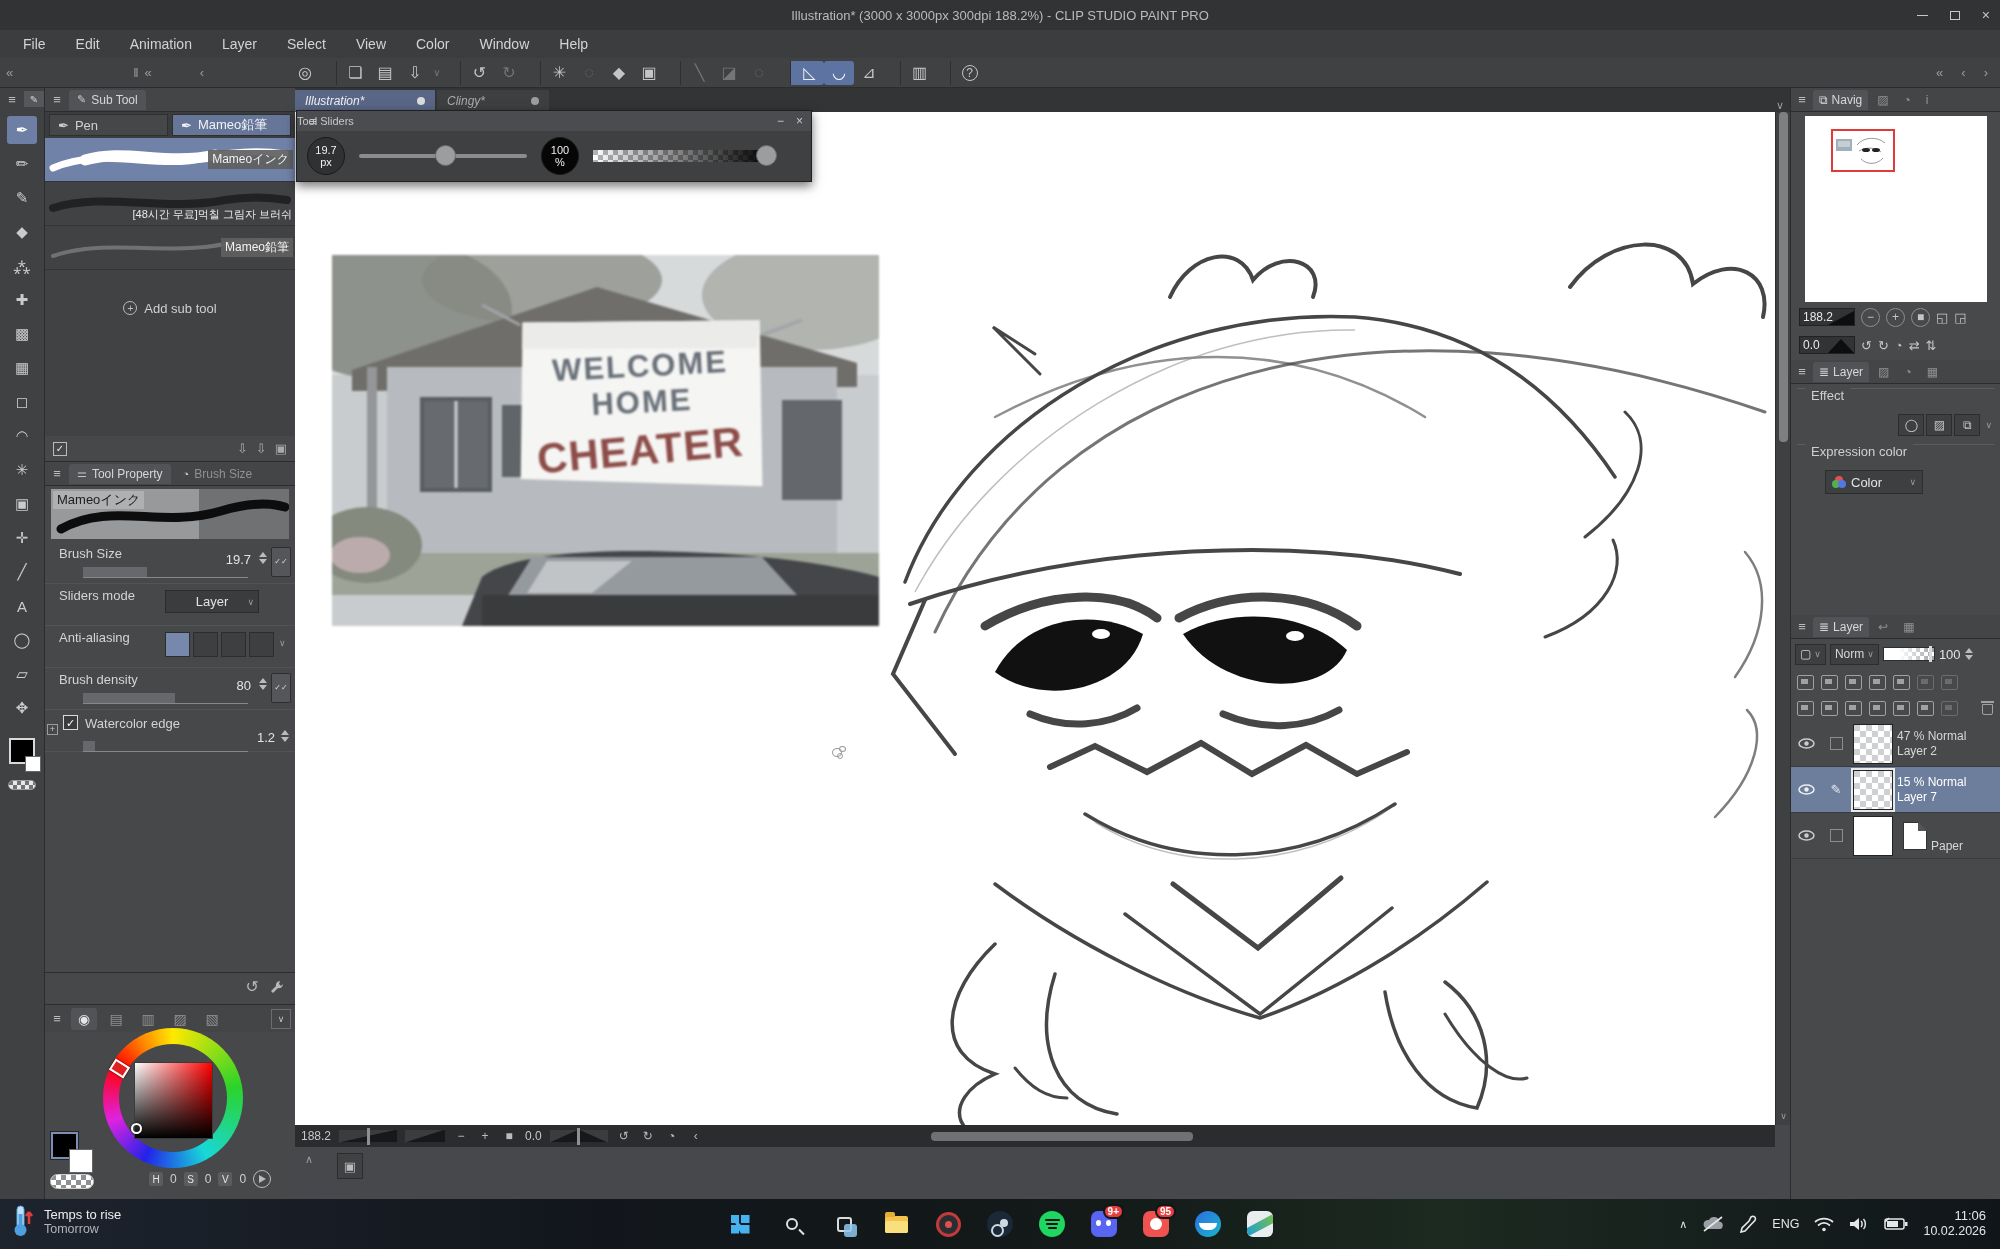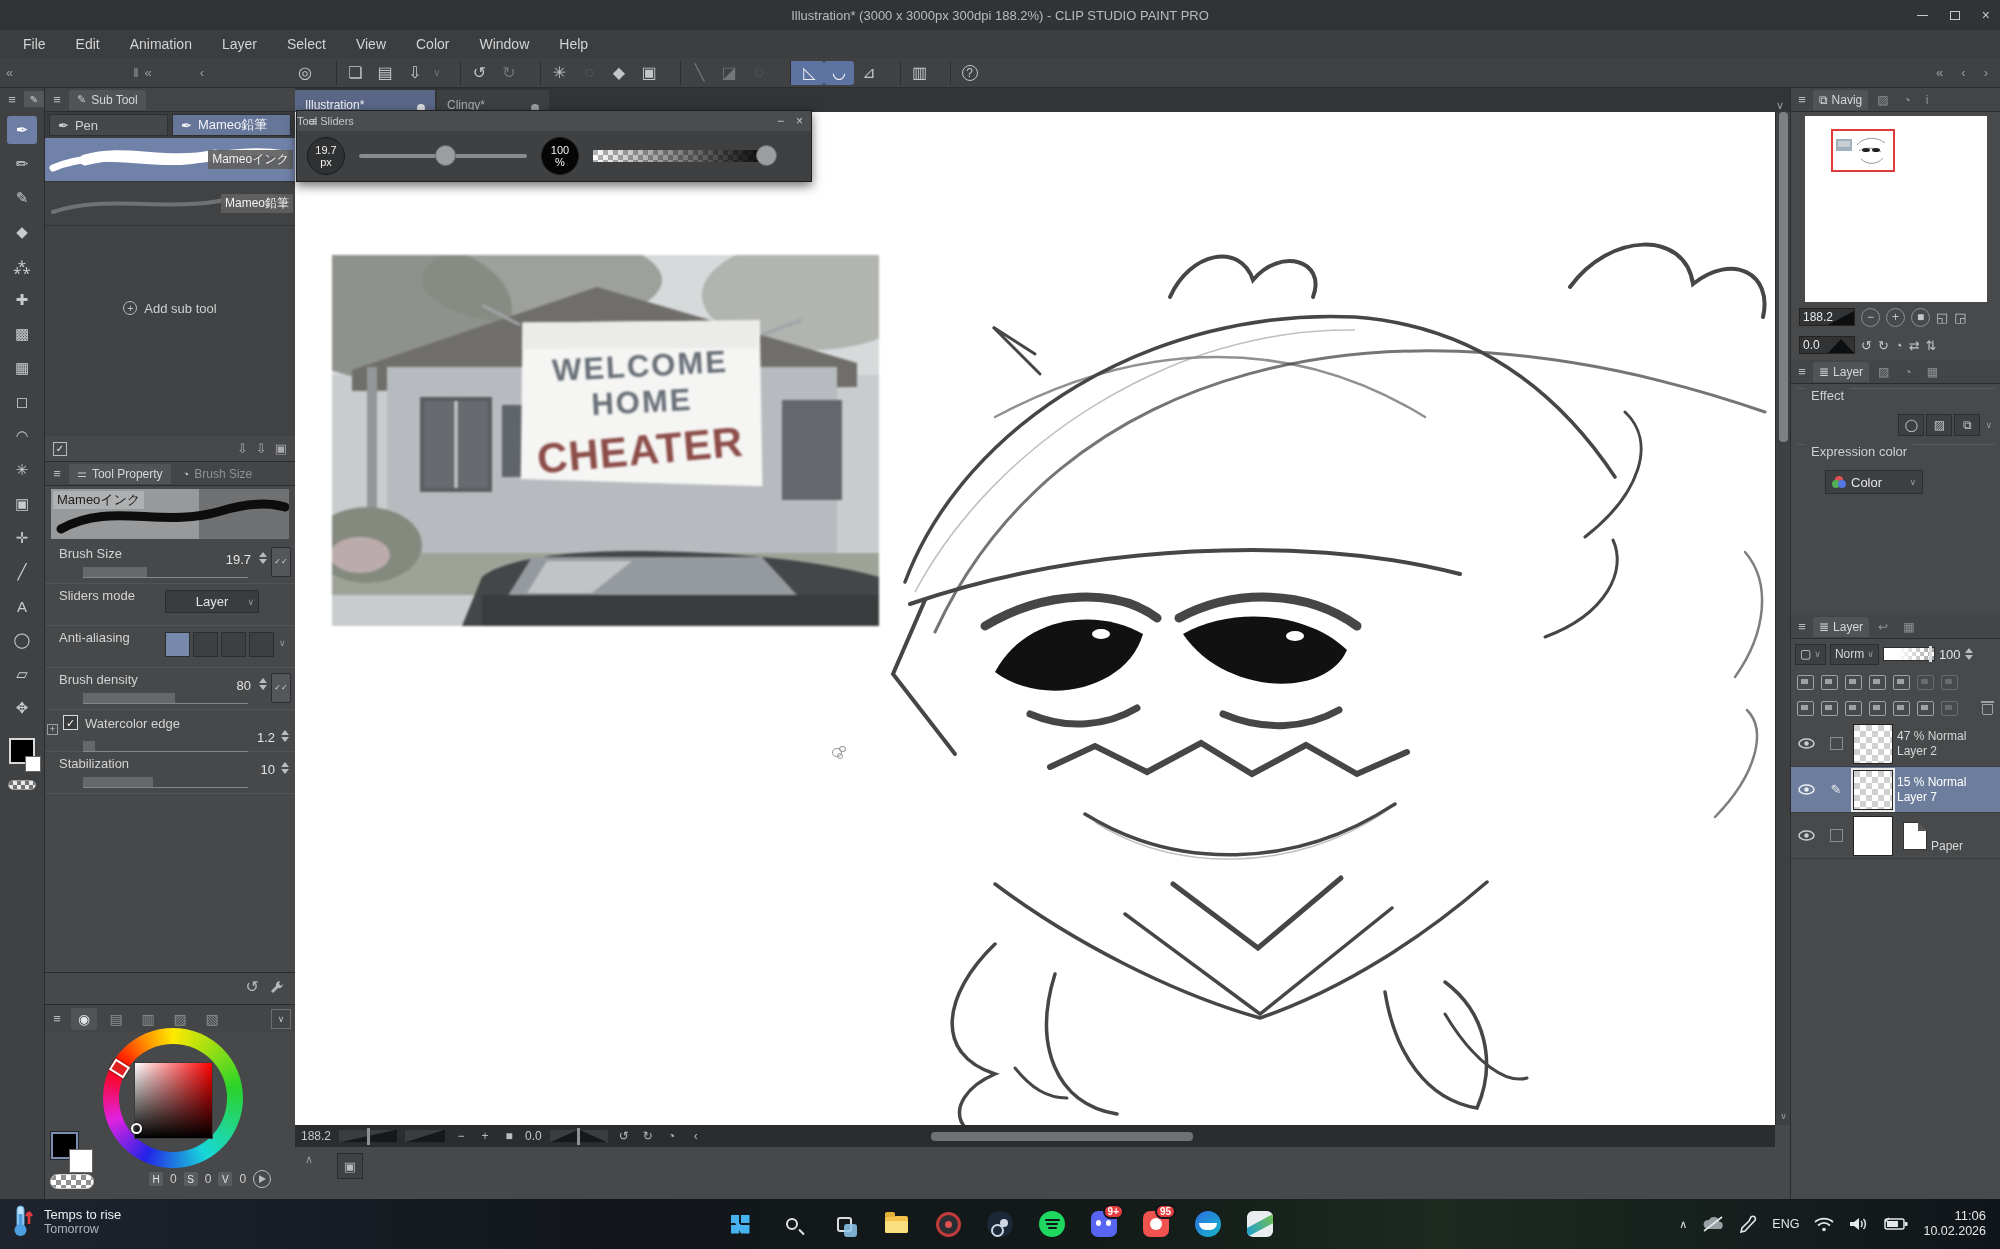--- a/index.html
+++ b/index.html
@@ -92,21 +92,21 @@
   .mainswatch{position:absolute;left:6px;top:1044px;width:27px;height:27px;background:#000;border:2px solid #7d8eb4;outline:1px solid #20242c;}
   .subswatch{position:absolute;left:24px;top:1061px;width:24px;height:24px;background:#fff;border:1px solid #666;}
   .transchip{position:absolute;left:5px;top:1086px;width:44px;height:15px;border-radius:8px;border:1px solid #cfd0d1;background:repeating-conic-gradient(#fff 0 25%,#8e9092 0 50%) 0 0/10px 10px;}
   .hsvrow{position:absolute;left:104px;top:1082px;display:flex;align-items:center;gap:7px;font-size:12px;color:#cfd0d1;}
   .hsvb{width:14px;height:14px;background:#5a5c5e;border-radius:2px;font-size:10px;display:flex;align-items:center;justify-content:center;color:#e4e5e6;}
   .playcirc{width:18px;height:18px;border:1px solid #b9bbbd;border-radius:50%;display:flex;align-items:center;justify-content:center;}
   .playcirc b{width:0;height:0;border-top:4px solid transparent;border-bottom:4px solid transparent;border-left:7px solid #b9bbbd;}
   
   .canvasarea{position:absolute;left:295px;top:0;width:1495px;height:1111px;}
   .tabstrip{position:absolute;left:0;top:0;width:100%;height:24px;background:#323436;display:flex;align-items:flex-end;}
-  .ctab{height:22px;display:flex;align-items:flex-end;gap:22px;padding:0 10px;font-size:12px;}
+  .ctab{height:22px;display:flex;align-items:center;gap:22px;padding:0 10px;font-size:12px;font-style:italic;}
   .ctab .dot{width:8px;height:8px;border-radius:50%;background:#d9dadc;margin-left:auto;}
   .ctab.on{width:140px;background:#596685;color:#eef0f3;}
   .ctab.off{width:112px;background:#3d3f41;color:#a9abad;margin-left:2px;}
   .ctab.off .dot{background:#9b9d9f;}
   .tabchev{margin-left:auto;color:#9a9c9e;font-size:11px;padding-right:6px;}
   .canvaswrap{position:absolute;left:0;top:24px;width:1480px;height:1013px;background:#fff;overflow:hidden;}
   .photo{position:absolute;left:37px;top:143px;width:547px;height:371px;filter:blur(1px) saturate(.55) brightness(1.05) contrast(.92);}
   .cursor{position:absolute;left:537px;top:634px;width:16px;height:14px;}
   .cursor i{position:absolute;border:1.5px solid #9a9a9a;border-radius:50%;}
   .vscroll{position:absolute;right:0;top:24px;width:15px;height:1013px;background:#3e4042;border-left:1px solid #2b2c2d;}
@@ -335,20 +335,26 @@
       <div class="brushlist">
         <div class="brow sel">
           <svg width="248" height="44">
               <path d="M8,30 C60,8 110,32 160,20 C190,13 215,12 240,16" stroke="#ffffff" stroke-width="7" fill="none" stroke-linecap="round"></path>
               <path d="M40,22 C80,10 120,28 170,17" stroke="#ffffff" stroke-width="11" fill="none" stroke-linecap="round"></path>
             </svg>
           <span class="blabel">Mameoインク</span>
         </div>
         <div class="brow">
           <svg width="248" height="44">
+              <path d="M8,26 C60,10 120,30 180,18 C205,14 225,15 242,18" stroke="#17181a" stroke-width="8" fill="none" stroke-linecap="round" opacity=".75"></path>
+            </svg>
+          <span class="blabel2">[48시간 무료]먹칠 그림자 브러쉬</span>
+        </div>
+        <div class="brow">
+          <svg width="248" height="44">
               <path d="M8,30 C60,12 120,30 180,18 C205,12 225,14 242,17" stroke="#6f7173" stroke-width="4" fill="none" stroke-linecap="round"></path>
             </svg>
           <span class="blabel">Mameo鉛筆</span>
         </div>
         <div class="addrow">
           <span class="addplus">+</span>
           <span>Add sub tool</span>
         </div>
       </div>
       <div class="st-footer">
@@ -421,31 +427,20 @@
         <span class="wc-exp">+</span>
         <span class="wc-box">✓</span>
         <span class="wclabel">Watercolor edge</span>
         <span class="tpval noext" style="top:20px;">1.2</span>
         <span class="spin noext" style="top:20px;">
             <b class="up"></b>
             <b class="dn"></b>
           </span>
         <span class="slider" style="top:30px;">
             <i style="width:12px;"></i>
-          </span>
-      </div>
-      <div class="tprow">
-        <span>Stabilization</span>
-        <span class="tpval noext">10</span>
-        <span class="spin noext">
-            <b class="up"></b>
-            <b class="dn"></b>
-          </span>
-        <span class="slider">
-            <i style="width:70px;"></i>
           </span>
       </div>
 
       <div class="tp-footer">
         <span>↺</span>
         <svg width="16" height="16" viewBox="0 0 16 16">
             <path d="M11 2 a4 4 0 0 0 -4 5 L2 12 l2 2 5-5 a4 4 0 0 0 5-4 l-2 2 -2-2 z" fill="#b5b7b9"></path>
           </svg>
       </div>
 

